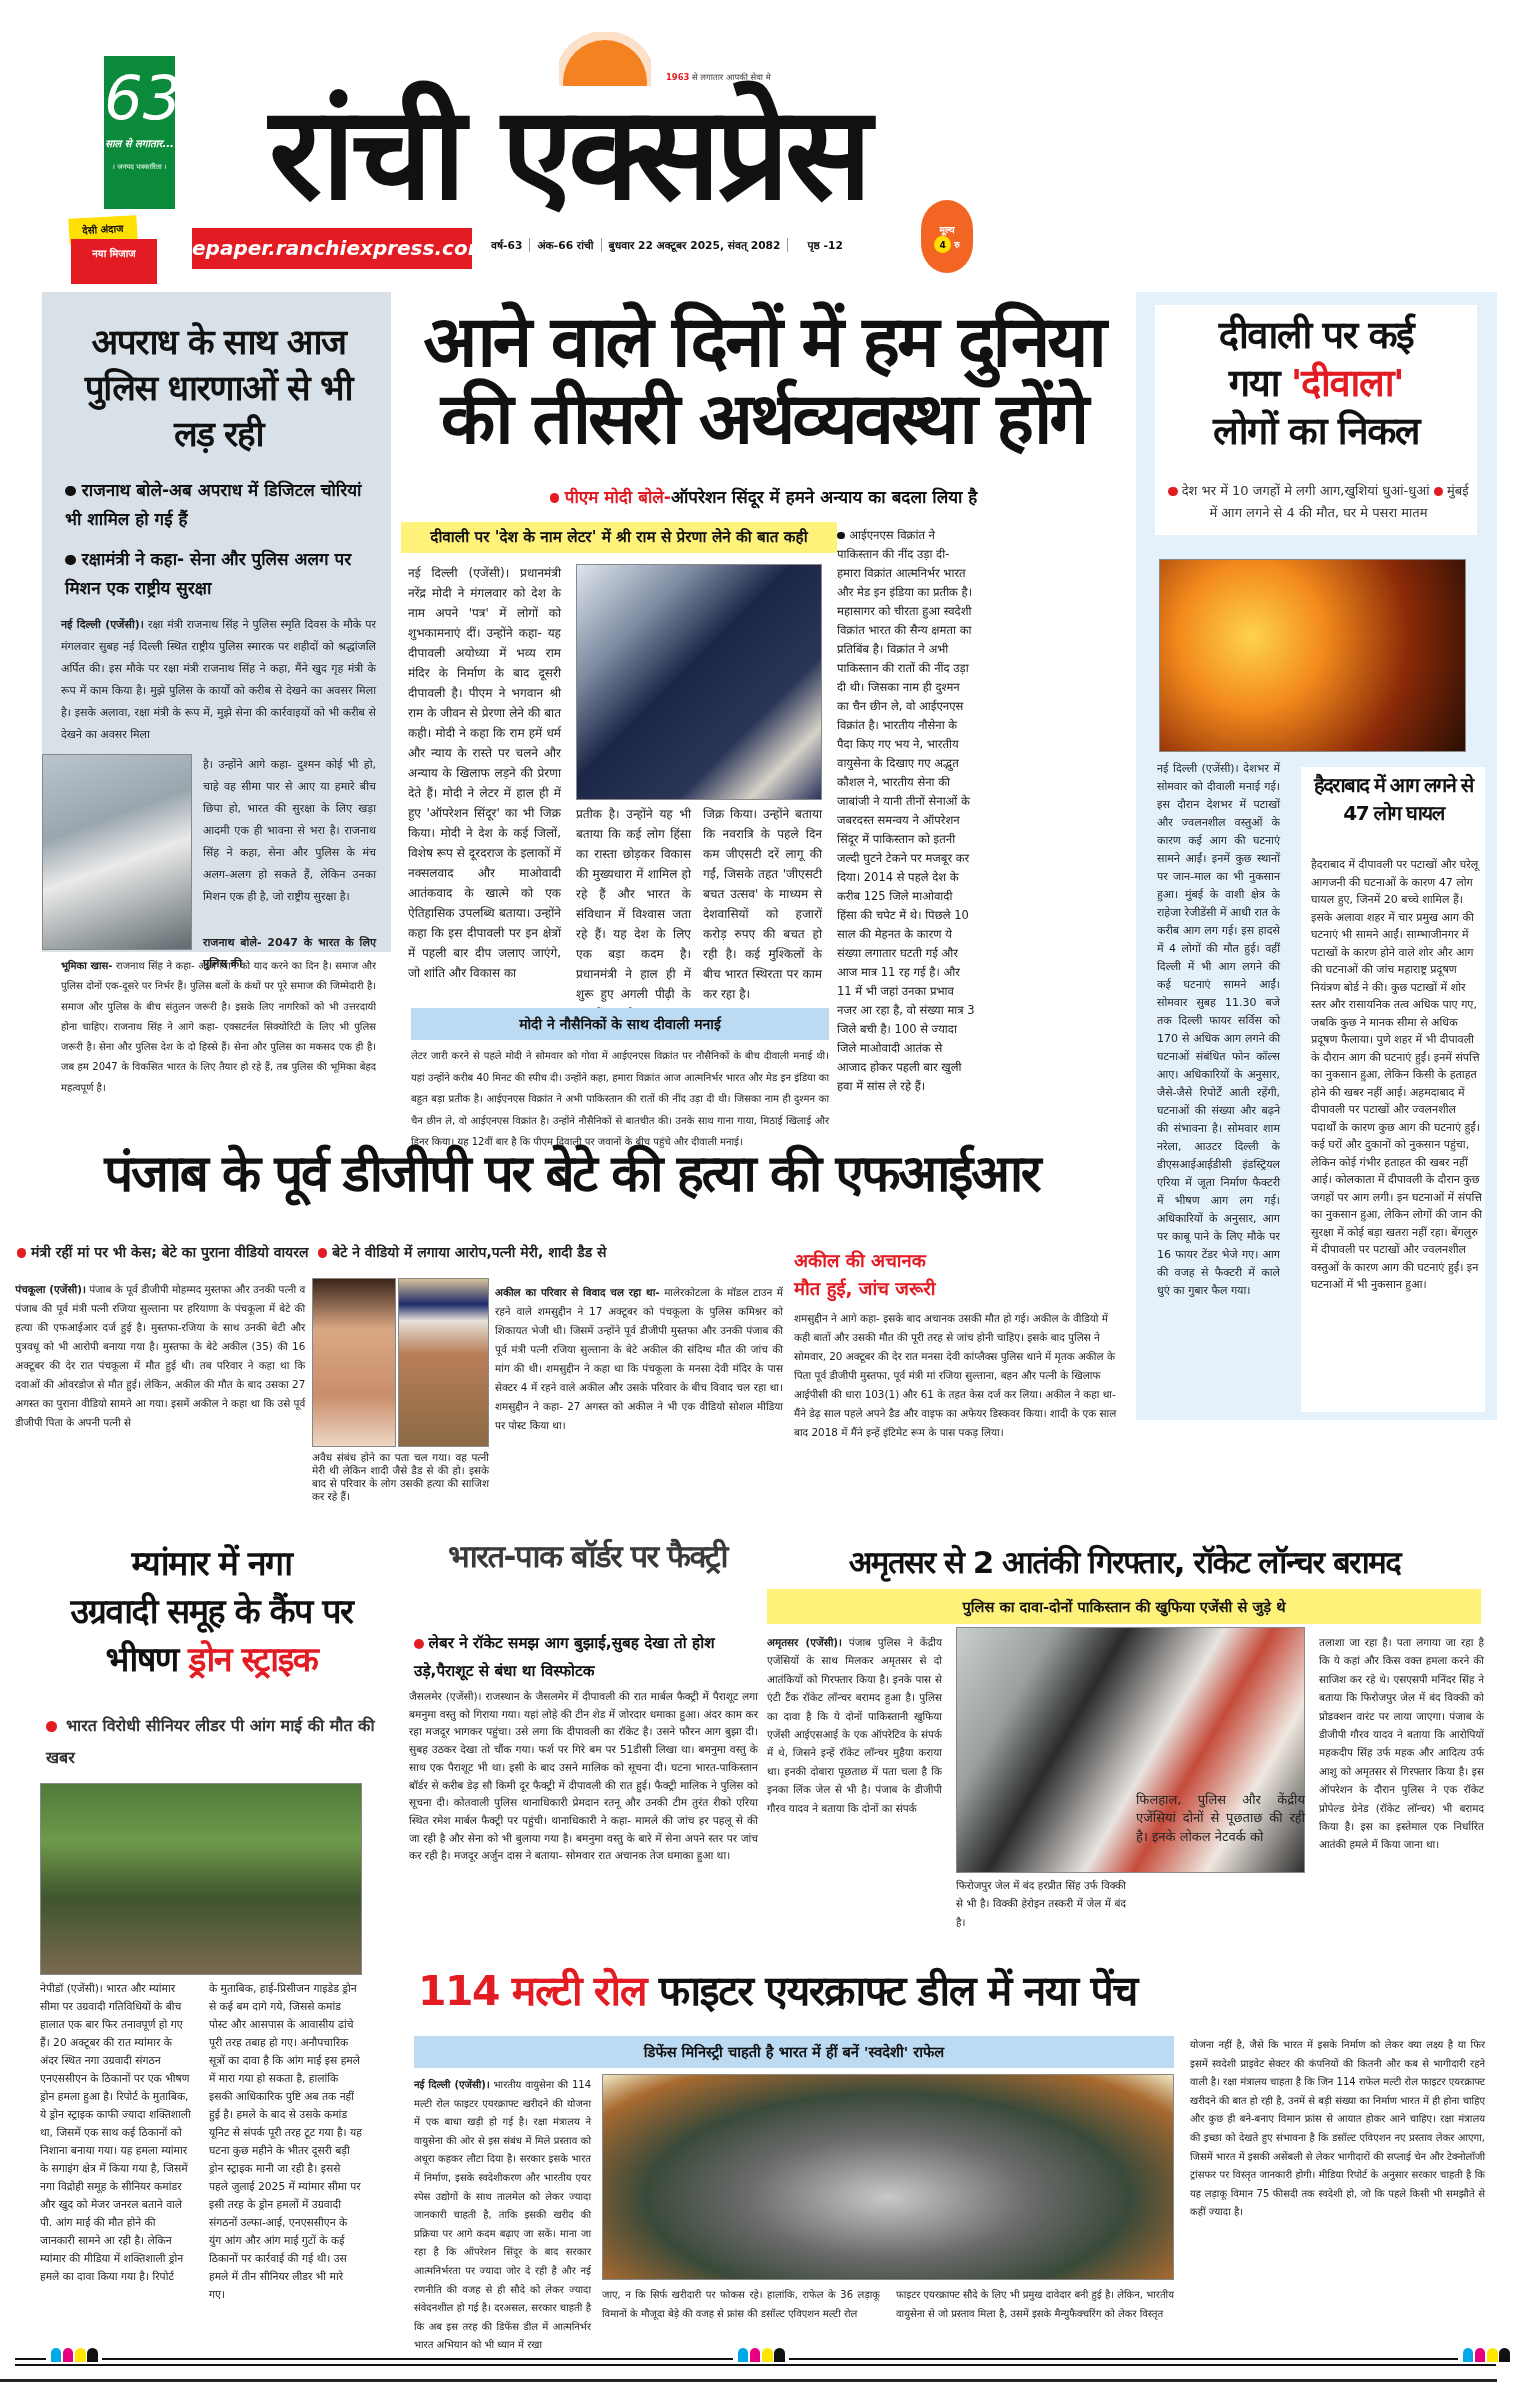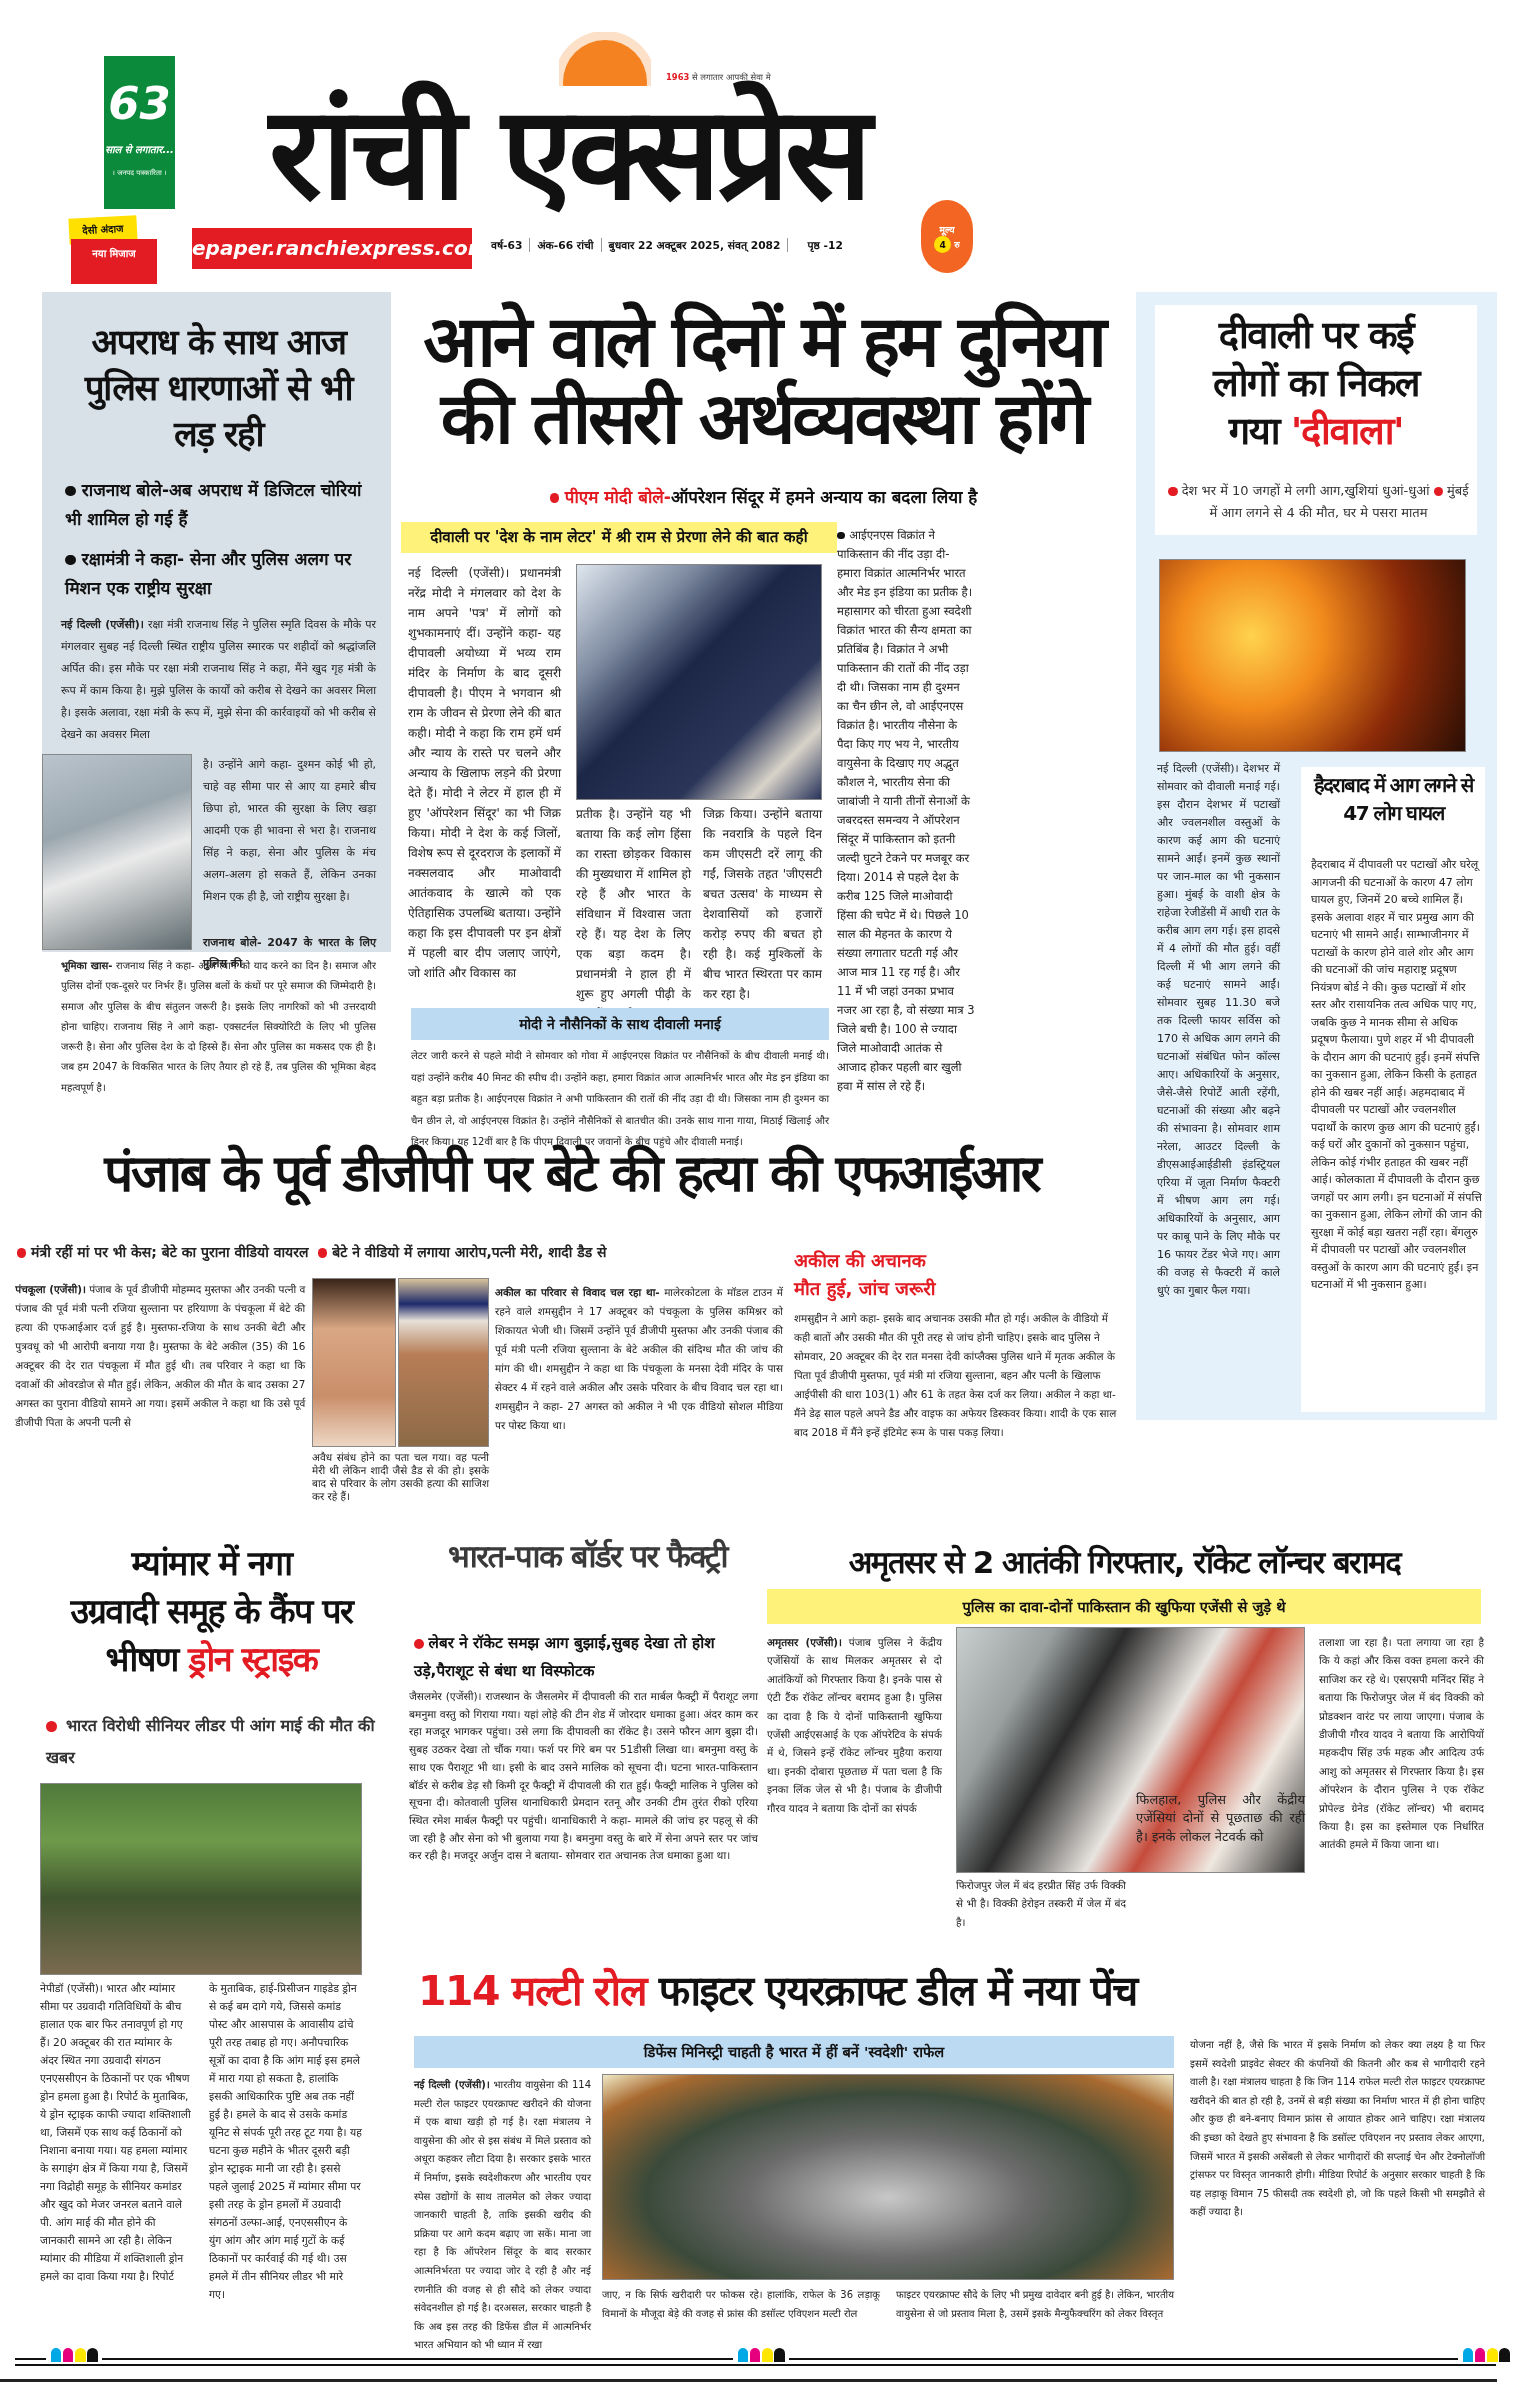--- a/index.html
+++ b/index.html
@@ -7,21 +7,21 @@
 .abs{position:absolute}
 .txt{font-size:11.5px;line-height:21px;text-align:justify;color:#222}
 .txtc{font-size:12px;line-height:20px;color:#222}
 .hd{font-family:"DejaVu Sans",sans-serif;font-weight:bold;color:#111;text-align:center;letter-spacing:-1.5px}
 .dot{display:inline-block;border-radius:50%;background:#e31b23;vertical-align:middle}
 .dotk{display:inline-block;border-radius:50%;background:#111;vertical-align:middle}
 .photo{border:1.5px solid #888;overflow:hidden}
 .red{color:#e31b23}
 
 #badge63{left:104px;top:56px;width:71px;height:153px;background:#0a8a3a;color:#fff;text-align:center}
-#badge63 .num{font-size:45px;font-weight:bold;font-style:italic;line-height:77px;padding-top:9px}
+#badge63 .num{font-size:61px;font-weight:normal;font-style:italic;line-height:77px;padding-top:3px}
 #badge63 .s1{font-size:10px;font-style:italic;font-weight:bold}
 #badge63 .s2{font-size:7px;margin-top:12.3px}
 #desi{left:69px;top:217px;width:68px;height:26px;background:#ffe000;transform:rotate(-3deg);font-size:10px;font-weight:bold;text-align:center;line-height:26px}
 #naya{left:71px;top:239px;width:86px;height:45px;background:#e31b23;color:#fff;font-size:10px;font-weight:bold;text-align:center;line-height:29px}
 #epaper{left:192px;top:228px;width:280px;height:41px;background:#e31b23;color:#fff;font-size:20px;font-weight:bold;font-style:italic;text-align:center;line-height:41px}
 #edition{left:484px;top:238px;font-size:10.7px;font-weight:bold;display:flex;gap:0}
 #edition span{padding:0 7px;border-right:0.8px solid #999}
 #edition span:last-child{border-right:none;padding-left:19px}
 #logo{left:269px;top:84px;font-size:129px;font-weight:bold;letter-spacing:-4.6px;line-height:138px;color:#111}
 #sun{left:559px;top:32px;width:92px;height:54px;overflow:hidden}
@@ -86,22 +86,22 @@
 <div class="abs txtc" style="left:576px;top:804px;width:115px;text-align:justify">प्रतीक है। उन्होंने यह भी बताया कि कई लोग हिंसा का रास्ता छोड़कर विकास की मुख्यधारा में शामिल हो रहे हैं और भारत के संविधान में विश्वास जता रहे हैं। यह देश के लिए एक बड़ा कदम है। प्रधानमंत्री ने हाल ही में शुरू हुए अगली पीढ़ी के सुधारों का भी</div>
 <div class="abs txtc" style="left:703px;top:804px;width:119px;text-align:justify">जिक्र किया। उन्होंने बताया कि नवरात्रि के पहले दिन कम जीएसटी दरें लागू की गईं, जिसके तहत 'जीएसटी बचत उत्सव' के माध्यम से देशवासियों को हजारों करोड़ रुपए की बचत हो रही है। कई मुश्किलों के बीच भारत स्थिरता पर काम कर रहा है।</div>
 <div class="abs" style="left:837px;top:526px;width:138px;font-size:11.5px;line-height:19px;color:#222"><span class="dotk" style="width:7.7px;height:7.7px;margin-right:4.6px"></span><span>आईएनएस विक्रांत ने पाकिस्तान की नींद उड़ा दी-</span> <span>हमारा विक्रांत आत्मनिर्भर भारत और मेड इन इंडिया का प्रतीक है। महासागर को चीरता हुआ स्वदेशी विक्रांत भारत की सैन्य क्षमता का प्रतिबिंब है। विक्रांत ने अभी पाकिस्तान की रातों की नींद उड़ा दी थी। जिसका नाम ही दुश्मन का चैन छीन ले, वो आईएनएस विक्रांत है। भारतीय नौसेना के पैदा किए गए भय ने, भारतीय वायुसेना के दिखाए गए अद्भुत कौशल ने, भारतीय सेना की जाबांजी ने यानी तीनों सेनाओं के जबरदस्त समन्वय ने ऑपरेशन सिंदूर में पाकिस्तान को इतनी जल्दी घुटने टेकने पर मजबूर कर दिया। 2014 से पहले देश के करीब 125 जिले माओवादी हिंसा की चपेट में थे। पिछले 10 साल की मेहनत के कारण ये संख्या लगातार घटती गई और आज मात्र 11 रह गई है। और 11 में भी जहां उनका प्रभाव नजर आ रहा है, वो संख्या मात्र 3 जिले बची है। 100 से ज्यादा जिले माओवादी आतंक से आजाद होकर पहली बार खुली हवा में सांस ले रहे हैं।</span></div>
 <div class="abs" style="left:411px;top:1008px;width:418px;height:32px;background:#bcdaf2;text-align:center;font-size:14px;font-weight:bold;line-height:32px">मोदी ने नौसैनिकों के साथ दीवाली मनाई</div>
 <div class="abs" style="left:411px;top:1045px;width:418px;font-size:10px;line-height:21.5px;text-align:justify;color:#222">लेटर जारी करने से पहले मोदी ने सोमवार को गोवा में आईएनएस विक्रांत पर नौसैनिकों के बीच दीवाली मनाई थी। यहां उन्होंने करीब 40 मिनट की स्पीच दी। उन्होंने कहा, हमारा विक्रांत आज आत्मनिर्भर भारत और मेड इन इंडिया का बहुत बड़ा प्रतीक है। आईएनएस विक्रांत ने अभी पाकिस्तान की रातों की नींद उड़ा दी थी। जिसका नाम ही दुश्मन का चैन छीन ले, वो आईएनएस विक्रांत है। उन्होंने नौसैनिकों से बातचीत की। उनके साथ गाना गाया, मिठाई खिलाई और डिनर किया। यह 12वीं बार है कि पीएम दिवाली पर जवानों के बीच पहुंचे और दीवाली मनाई।</div>
 
 <div id="diwali-box" class="abs"></div>
 <div id="diwali-inner" class="abs"></div>
 <div class="abs hd" style="left:1155px;top:311px;width:322px;font-size:38px;line-height:48px">
   <div>दीवाली पर कई</div>
+  <div><span>गया</span> <span class="red">'दीवाला'</span></div>
   <div>लोगों का निकल</div>
-  <div><span>गया</span> <span class="red">'दीवाला'</span></div>
 </div>
 <div class="abs" style="left:1167px;top:480px;width:303px;text-align:center;font-size:13px;line-height:21.5px;color:#333"><span class="dot" style="width:9.2px;height:9.2px"></span> <span>देश भर में 10 जगहों मे लगी आग,खुशियां धुआं-धुआं</span> <span class="dot" style="width:9.2px;height:9.2px"></span> <span>मुंबई में आग लगने से 4 की मौत, घर मे पसरा मातम</span></div>
 <div class="abs photo" style="left:1159px;top:559px;width:307px;height:193px;background:radial-gradient(circle at 30% 40%,#ffd34d 0%,#f28a1c 30%,#8a2a08 65%,#2a0e04 100%),#000"></div>
 <div class="abs" style="left:1157px;top:760px;width:123px;font-size:11px;line-height:18px;text-align:justify;color:#222"><span>नई दिल्ली (एजेंसी)।</span> <span>देशभर में सोमवार को दीवाली मनाई गई। इस दौरान देशभर में पटाखों और ज्वलनशील वस्तुओं के कारण कई आग की घटनाएं सामने आईं। इनमें कुछ स्थानों पर जान-माल का भी नुकसान हुआ। मुंबई के वाशी क्षेत्र के राहेजा रेजीडेंसी में आधी रात के करीब आग लग गई। इस हादसे में 4 लोगों की मौत हुई। वहीं दिल्ली में भी आग लगने की कई घटनाएं सामने आईं। सोमवार सुबह 11.30 बजे तक दिल्ली फायर सर्विस को 170 से अधिक आग लगने की घटनाओं संबंधित फोन कॉल्स आए। अधिकारियों के अनुसार, जैसे-जैसे रिपोर्टें आती रहेंगी, घटनाओं की संख्या और बढ़ने की संभावना है। सोमवार शाम नरेला, आउटर दिल्ली के डीएसआईआईडीसी इंडस्ट्रियल एरिया में जूता निर्माण फैक्टरी में भीषण आग लग गई। अधिकारियों के अनुसार, आग पर काबू पाने के लिए मौके पर 16 फायर टेंडर भेजे गए। आग की वजह से फैक्टरी में काले धुएं का गुबार फैल गया।</span></div>
 <div class="abs" style="left:1301px;top:767px;width:184px;height:645px;background:#fff"></div>
 <div class="abs hd" style="left:1305px;top:771px;width:177px;font-size:20px;line-height:28px">हैदराबाद में आग लगने से 47 लोग घायल</div>
 <div class="abs" style="left:1311px;top:856px;width:173px;font-size:11px;line-height:17.5px;color:#222">हैदराबाद में दीपावली पर पटाखों और घरेलू आगजनी की घटनाओं के कारण 47 लोग घायल हुए, जिनमें 20 बच्चे शामिल हैं। इसके अलावा शहर में चार प्रमुख आग की घटनाएं भी सामने आईं। साम्भाजीनगर में पटाखों के कारण होने वाले शोर और आग की घटनाओं की जांच महाराष्ट्र प्रदूषण नियंत्रण बोर्ड ने की। कुछ पटाखों में शोर स्तर और रासायनिक तत्व अधिक पाए गए, जबकि कुछ ने मानक सीमा से अधिक प्रदूषण फैलाया। पुणे शहर में भी दीपावली के दौरान आग की घटनाएं हुईं। इनमें संपत्ति का नुकसान हुआ, लेकिन किसी के हताहत होने की खबर नहीं आई। अहमदाबाद में दीपावली पर पटाखों और ज्वलनशील पदार्थों के कारण कुछ आग की घटनाएं हुईं। कई घरों और दुकानों को नुकसान पहुंचा, लेकिन कोई गंभीर हताहत की खबर नहीं आई। कोलकाता में दीपावली के दौरान कुछ जगहों पर आग लगी। इन घटनाओं में संपत्ति का नुकसान हुआ, लेकिन लोगों की जान की सुरक्षा में कोई बड़ा खतरा नहीं रहा। बेंगलुरु में दीपावली पर पटाखों और ज्वलनशील वस्तुओं के कारण आग की घटनाएं हुईं। इन घटनाओं में भी नुकसान हुआ।</div>
 
 <div class="abs hd" style="left:15.3px;top:1139px;width:1113px;font-size:51px;line-height:69px;letter-spacing:-2.3px">पंजाब के पूर्व डीजीपी पर बेटे की हत्या की एफआईआर</div>
 <div class="abs" style="left:17px;top:1242px;width:790px;font-size:14px;font-weight:bold;color:#222"><span class="dot" style="width:9.2px;height:9.2px"></span> <span>मंत्री रहीं मां पर भी केस; बेटे का पुराना वीडियो वायरल</span> &nbsp;<span class="dot" style="width:9.2px;height:9.2px"></span> <span>बेटे ने वीडियो में लगाया आरोप,पत्नी मेरी, शादी डैड से</span></div>

